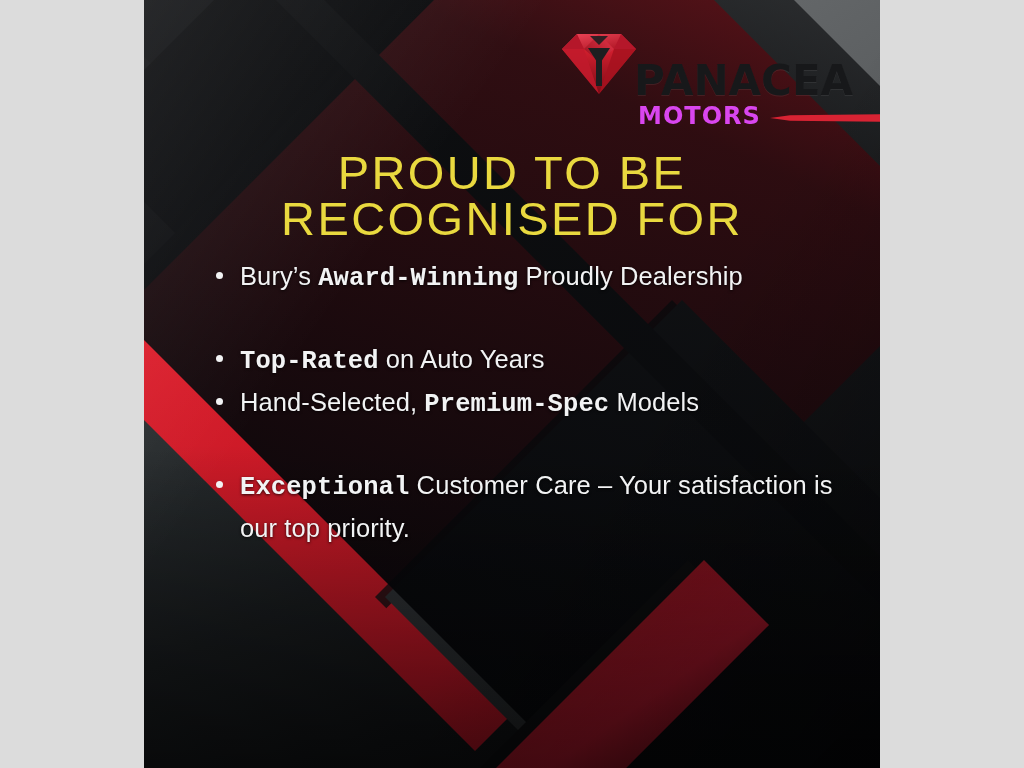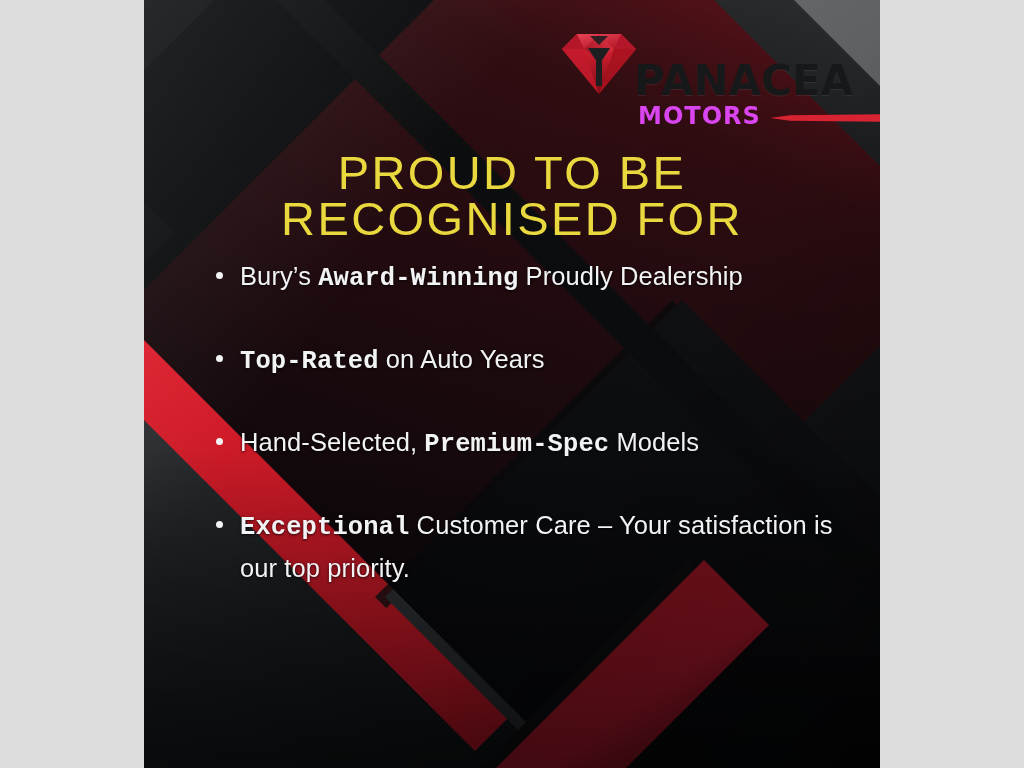--- a/index.html
+++ b/index.html
@@ -202,21 +202,21 @@
   }
   .bullet-row .dot {
     position:absolute; left:12px; top:16px;
     width:7px; height:7px; border-radius:50%;
     background:#f2f3f4;
   }
   .bullet-row b { font-weight:700;font-family:Liberation Mono, monospace; }
 
   .r0 { margin-top:0px;  }
   .r1 { margin-top:40px; }
-  .r2 { margin-top:40px; }
+  .r2 { }
   .r3 { margin-top:40px; }
   .r4 { margin-top:40px; }
 </style>
 </head>
 <body>
 
 <div id="stage">
 
   <div id="poster">
 

